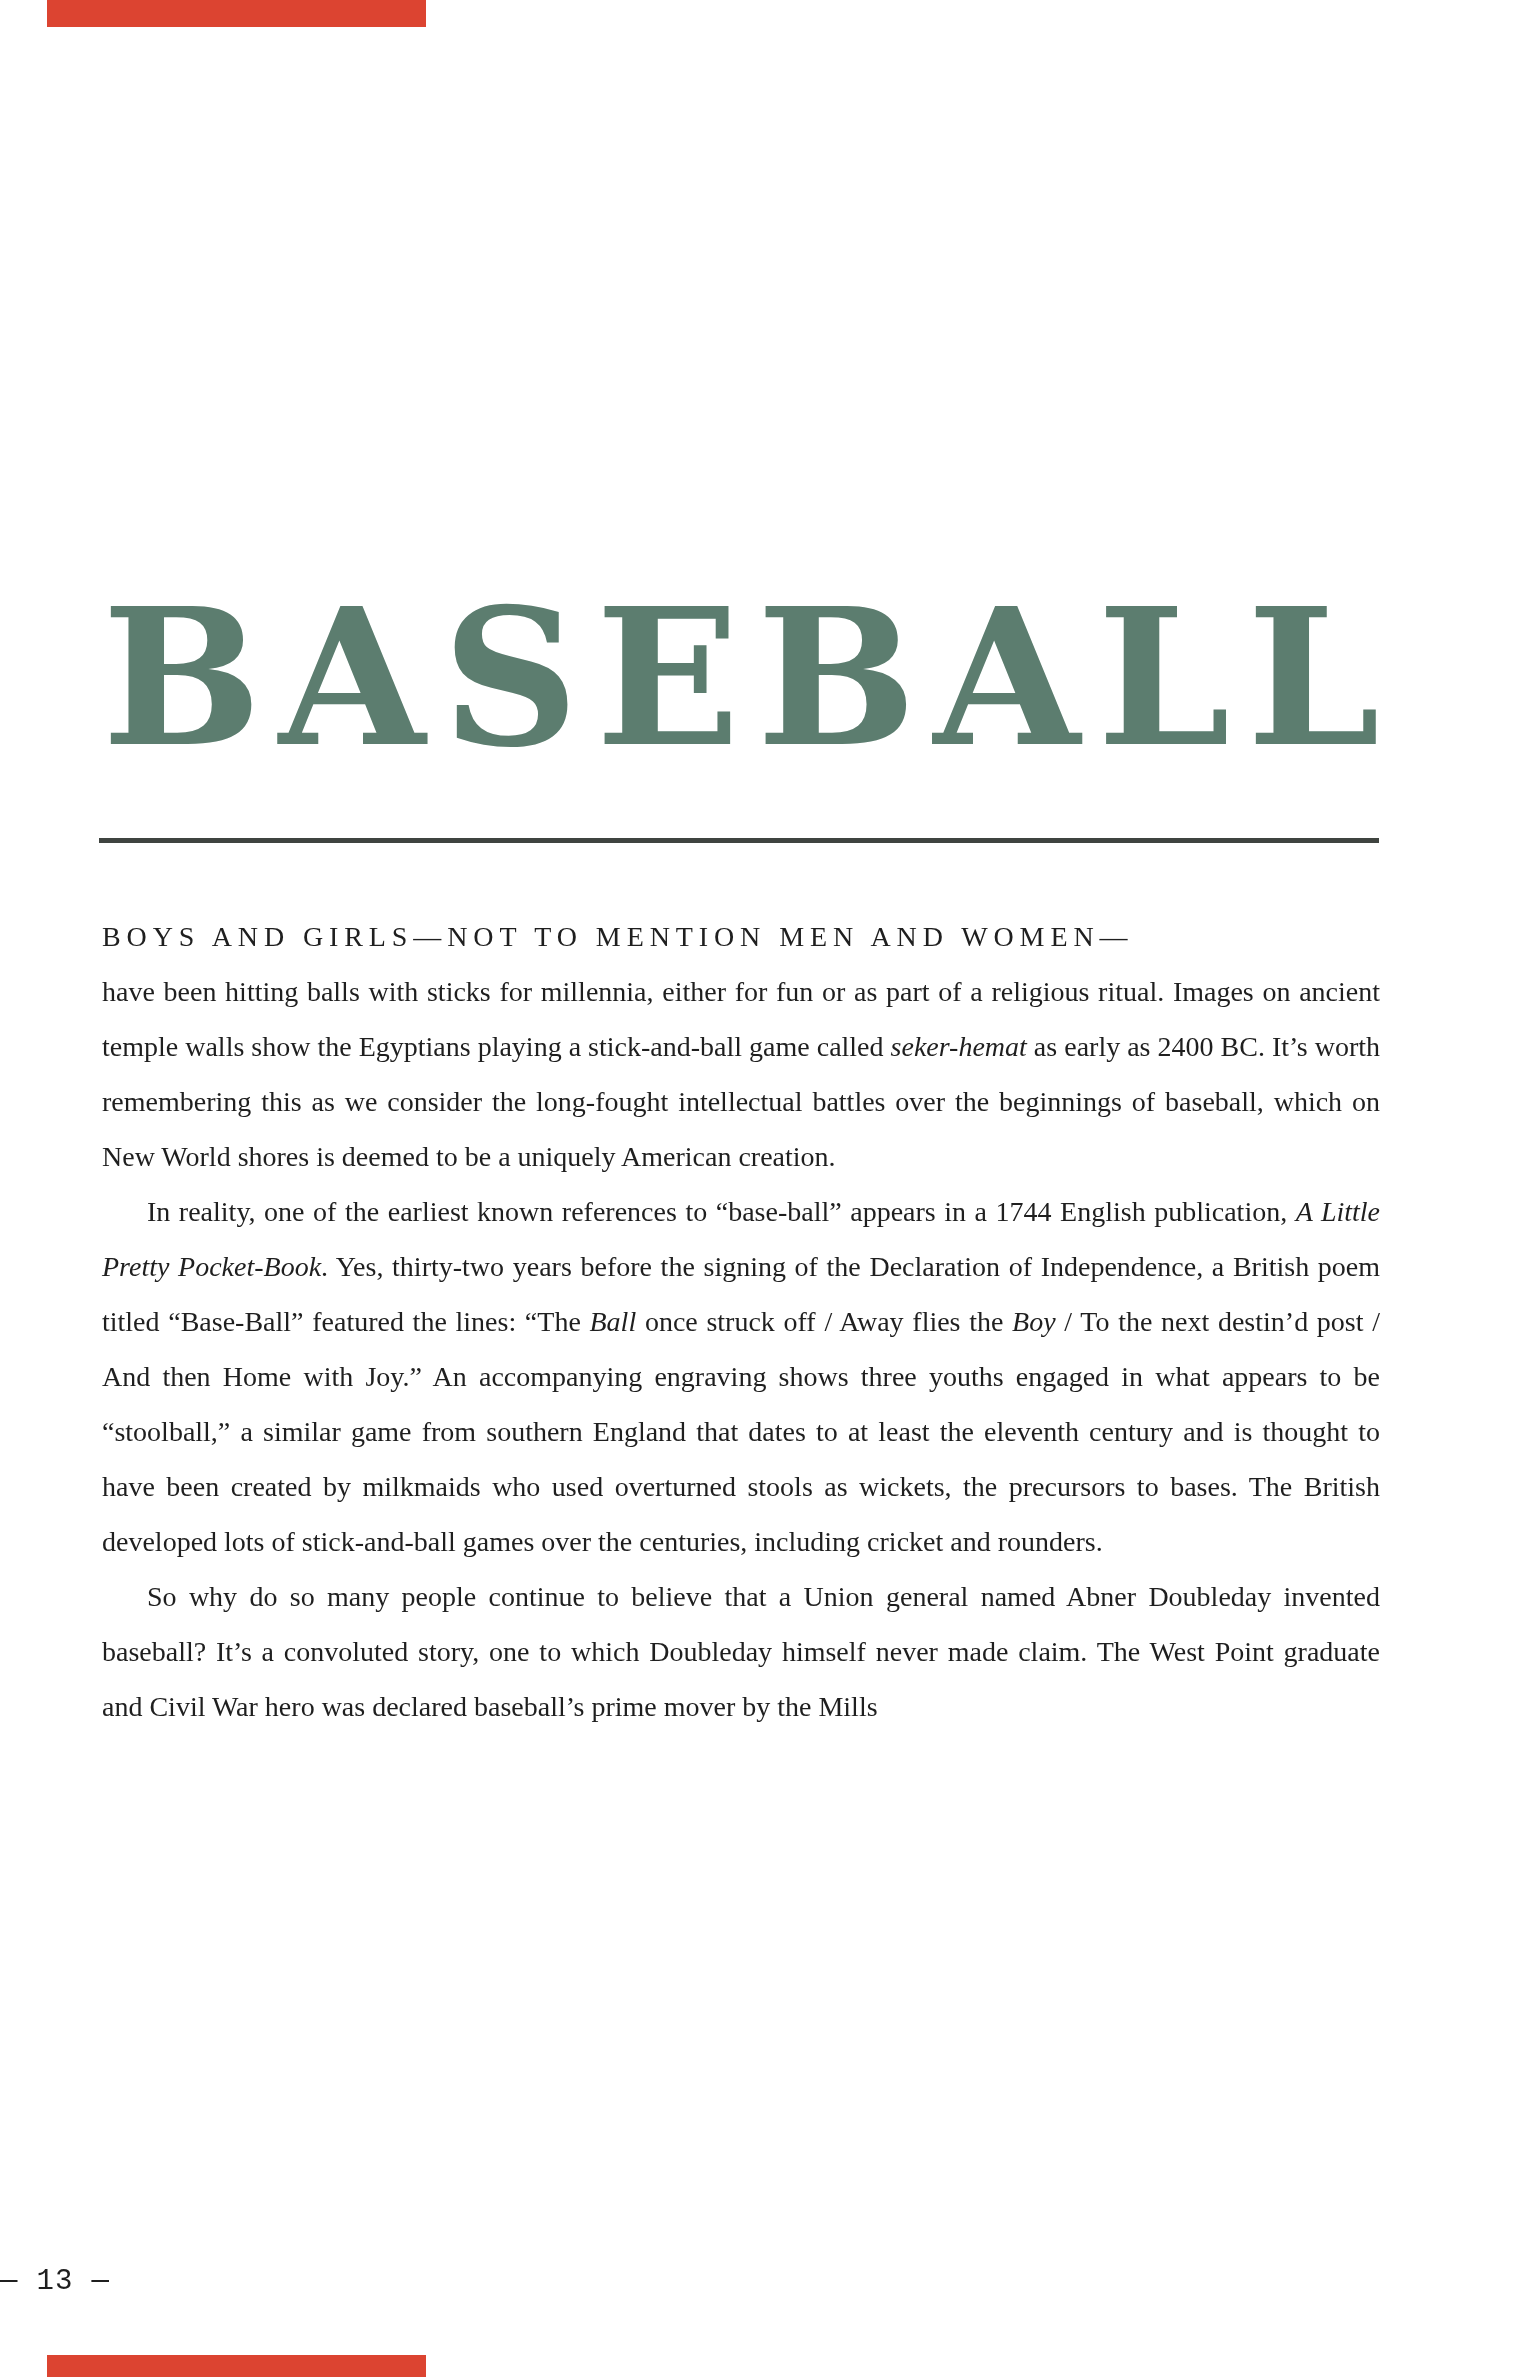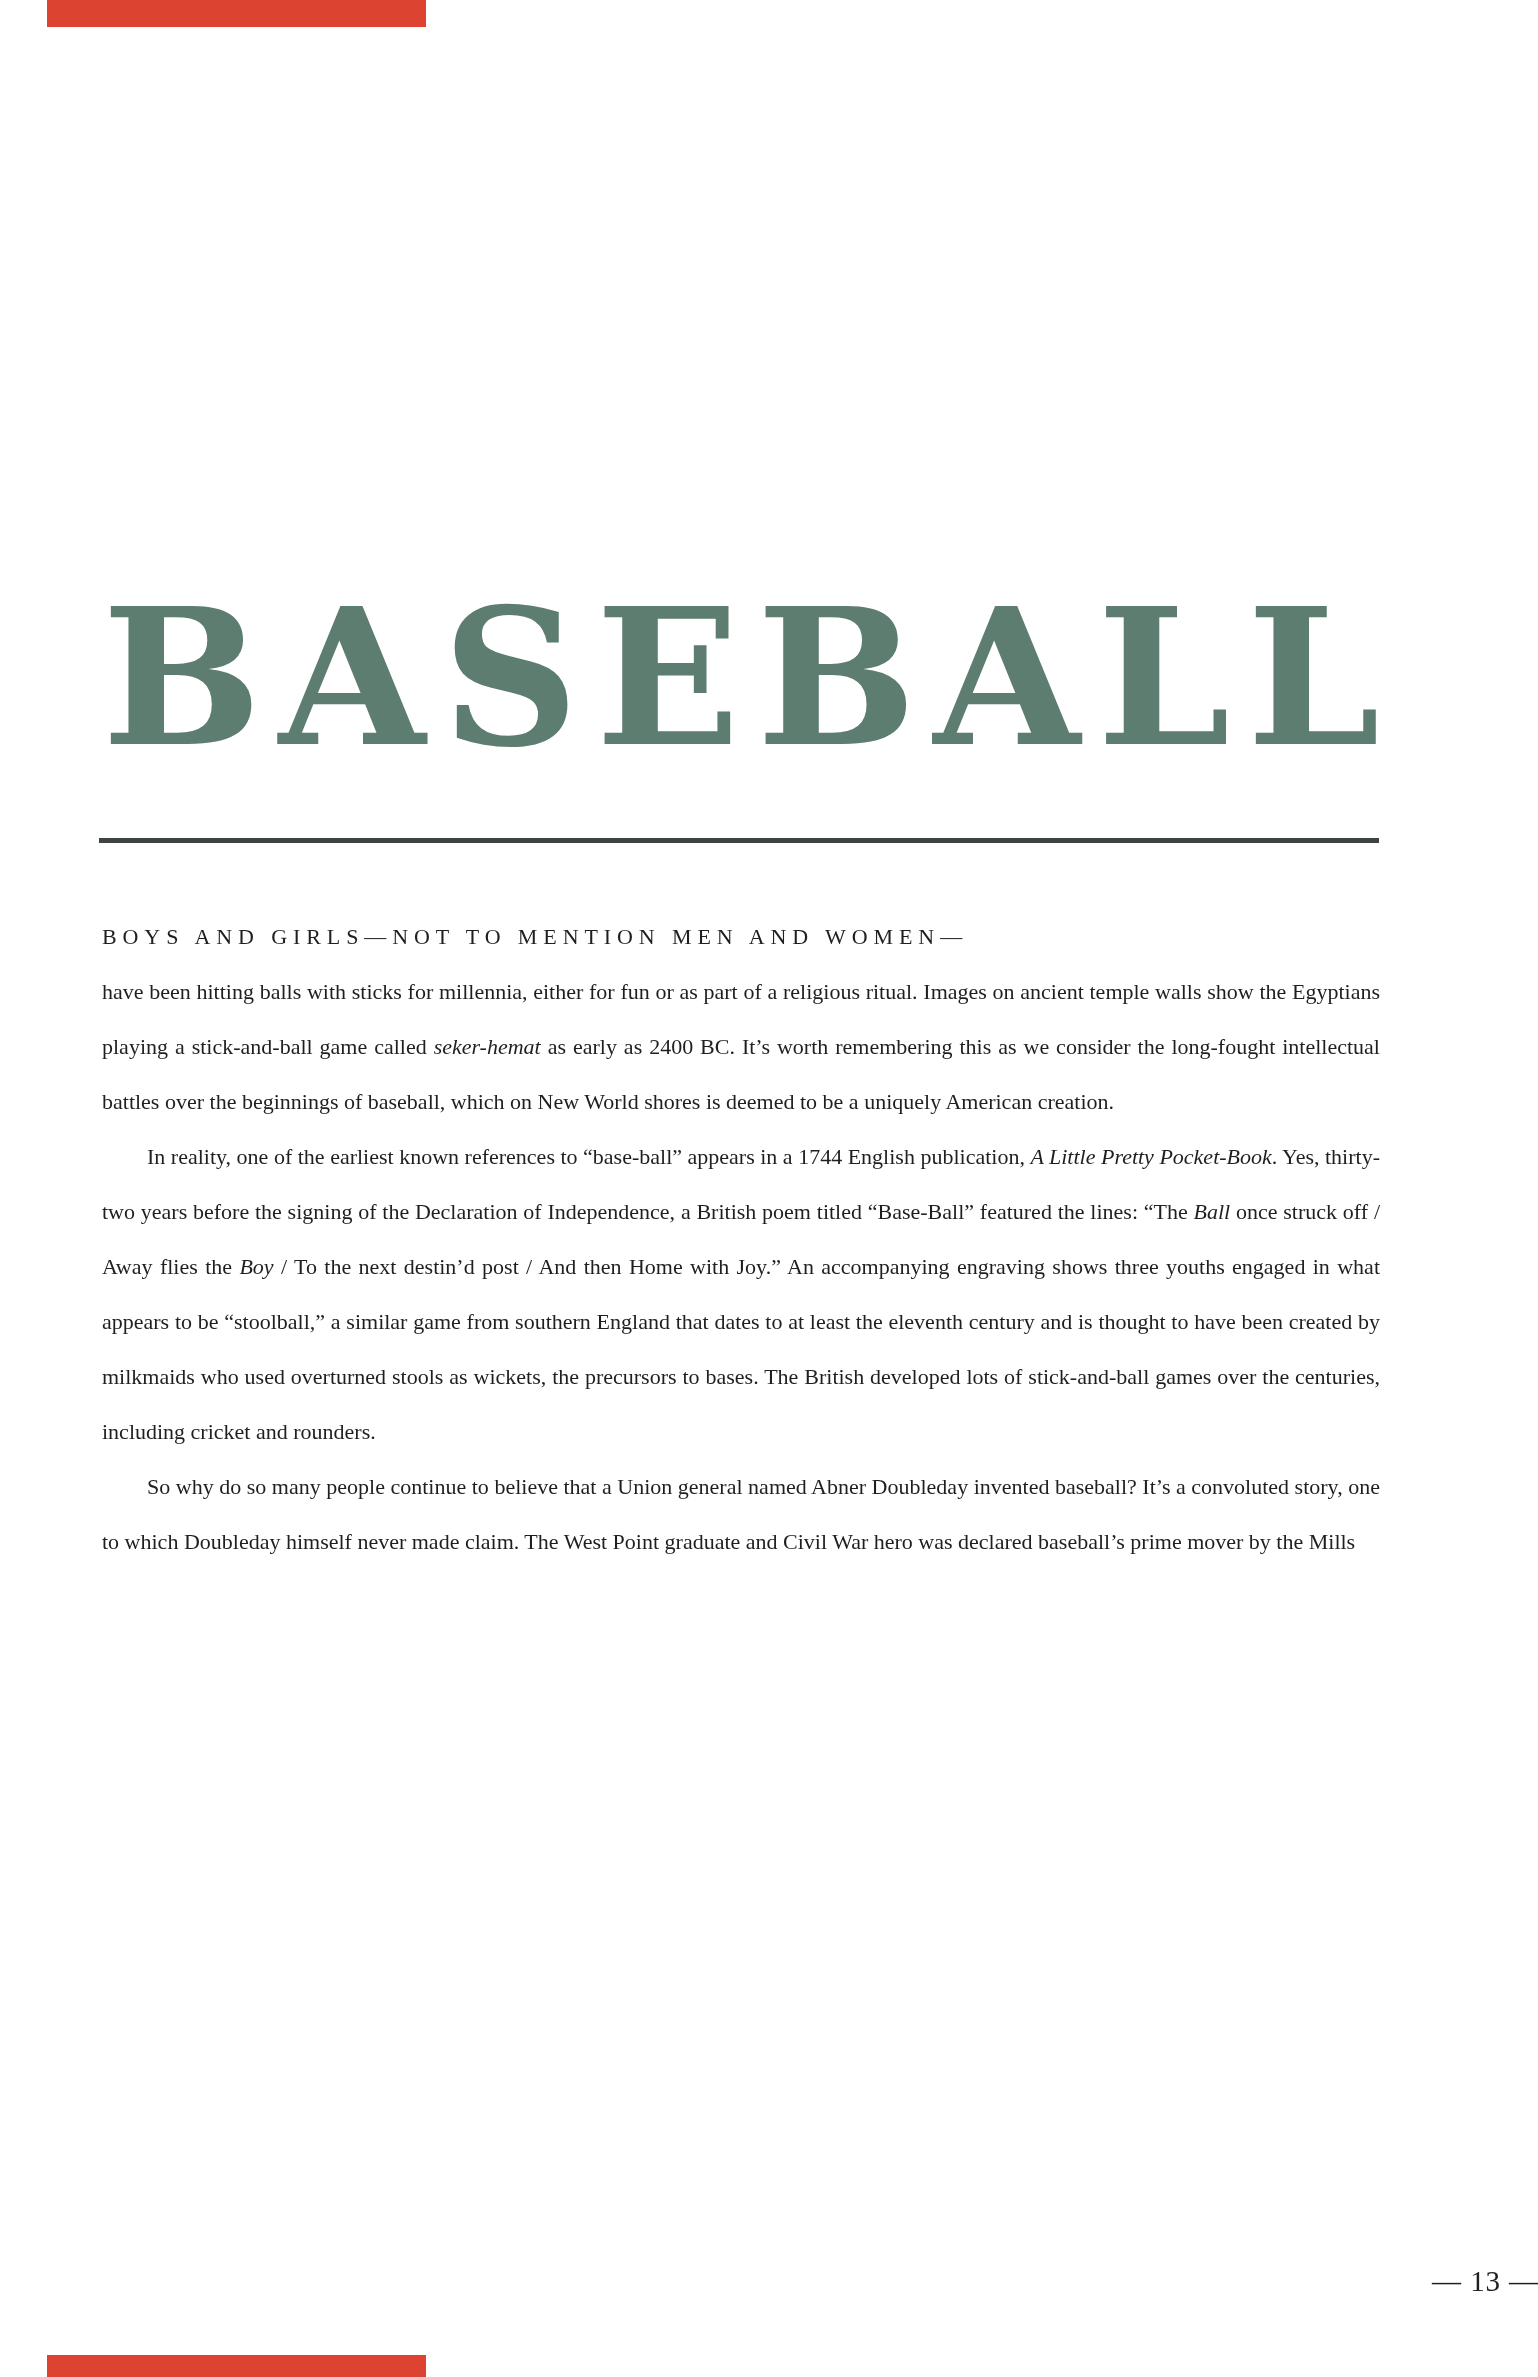--- a/index.html
+++ b/index.html
@@ -50,43 +50,44 @@
     top: 838px;
     height: 4.5px;
     background: var(--rule-color, #3f4440);
   }
 
   .body-text {
     position: absolute;
     left: 102px;
     width: 1278px;
     top: 909px;
-    font-size: 22px;
+    font-size: 28px;
     line-height: 55px;
     text-align: justify;
   }
   .body-text p { margin: 0; padding: 0; }
   .body-text p.indent { text-indent: 45px; }
   .caps {
     display: block;
     letter-spacing: 5.9px;
     text-indent: 0;
     white-space: nowrap;
   }
   .body-text em { }
 
   .page-number {
     position: absolute;
     left: 0;
     width: 100%;
     top: 2265px;
-    text-align: right;
+    text-align: left;
     font-size: 29px;
     letter-spacing: 0.9px;
     color: var(--text-color, #1f1f1f);
+    font-family: Liberation Mono, monospace;
   }
 </style>
 </head>
 <body>
 
 <div class="page">
   <div class="edge-strip top"></div>
 
   <h1 class="title" id="title">
       <span>B</span>

